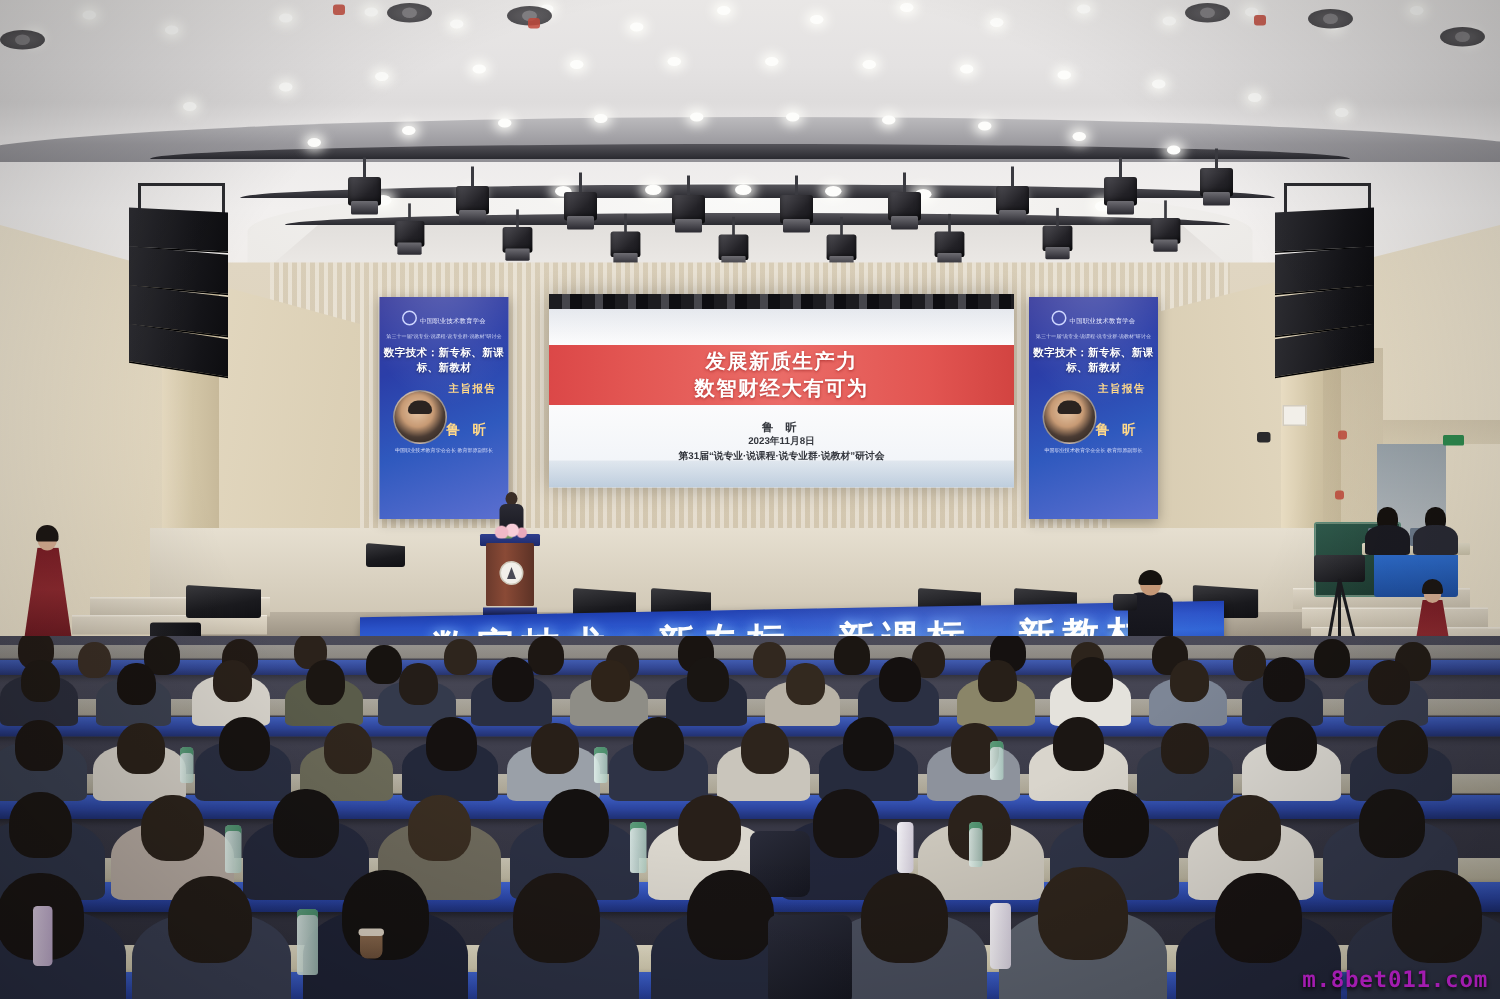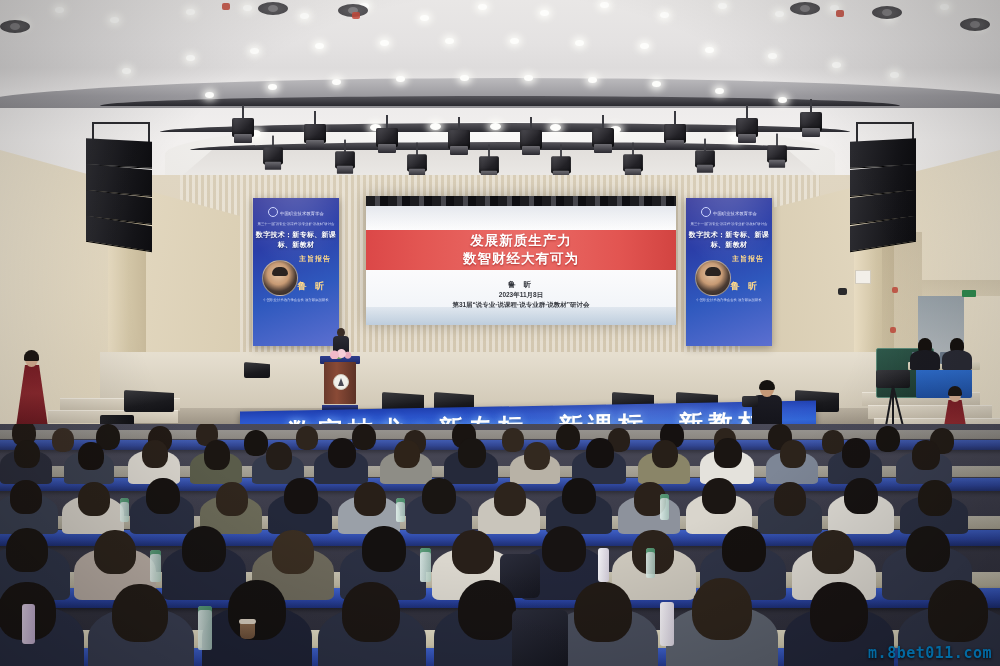--- a/index.html
+++ b/index.html
@@ -205,21 +205,21 @@
   .camhead{position:absolute;background:linear-gradient(160deg,#3a3a3f,#141418);border-radius:2px;}
   .cameraman{position:absolute;width:30px;height:62px;}
   .cm-head{position:absolute;left:8px;top:0;width:14px;height:15px;border-radius:50%;background:#c59877;}
   .cm-hair{position:absolute;left:7px;top:-2px;width:16px;height:10px;border-radius:8px 8px 2px 2px;background:#15120f;}
   .cm-body{position:absolute;left:0;top:13px;width:30px;height:50px;border-radius:7px 7px 0 0;
     background:linear-gradient(180deg,#1c1c24,#0f0f15);}
 
   
   .vignette{position:absolute;left:0;top:0;width:1000px;height:666px;pointer-events:none;
     background:radial-gradient(ellipse at 50% 42%,rgba(0,0,0,0) 52%,rgba(0,0,0,.30) 100%);}
-  .watermark{position:absolute;right:8px;bottom:4px;color:#0369a1;font-size:15px;
+  .watermark{position:absolute;right:8px;bottom:4px;color:#a21caf;font-size:15px;
     font-weight:bold;font-family:"DejaVu Sans Mono","Liberation Mono",monospace;
     letter-spacing:.5px;text-shadow:0 1px 3px rgba(0,0,0,.9);}
 </style>
 </head>
 <body>
 
 <div id="stage">
 
   <div class="ceiling">
     <div class="ceil-band b1"></div>

